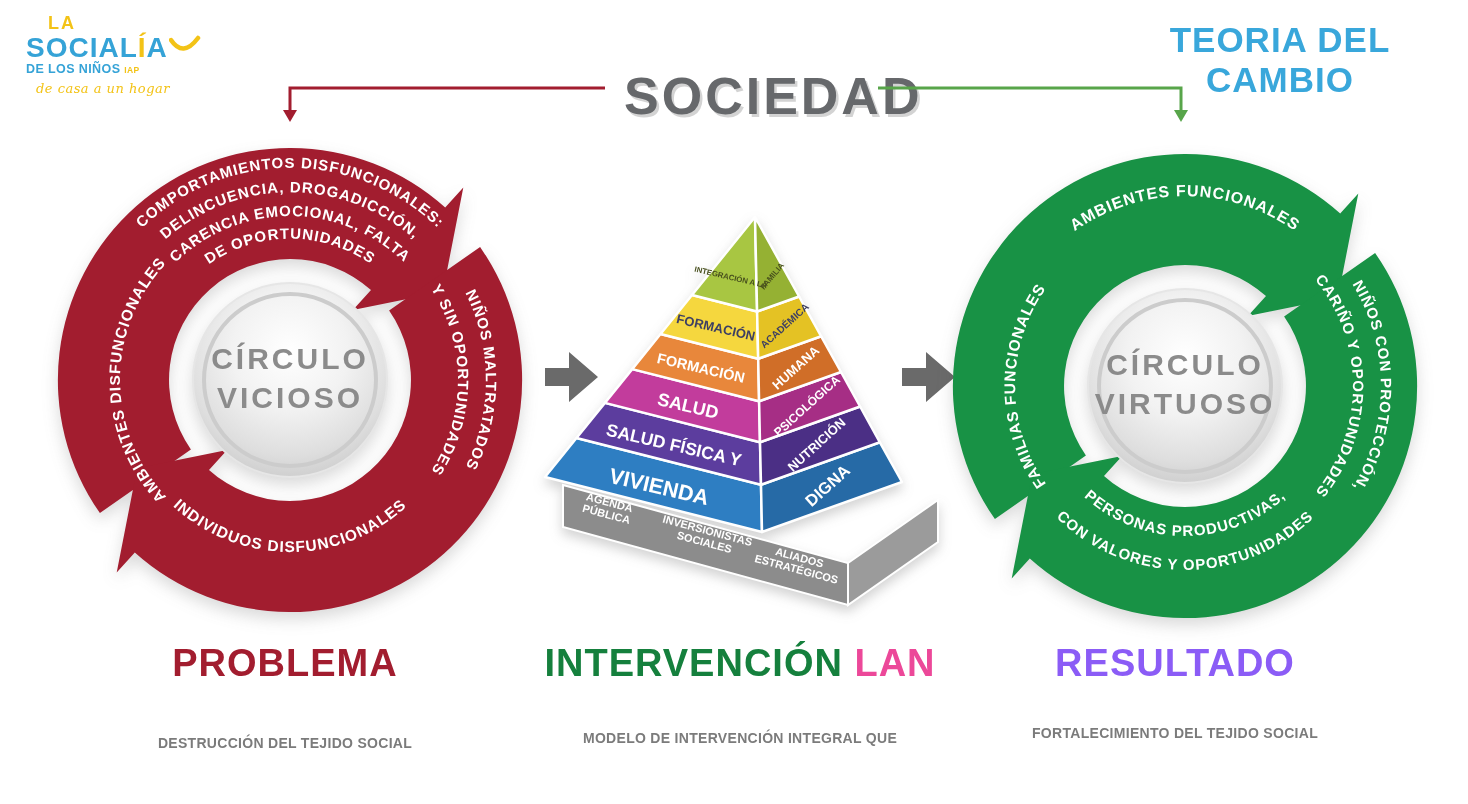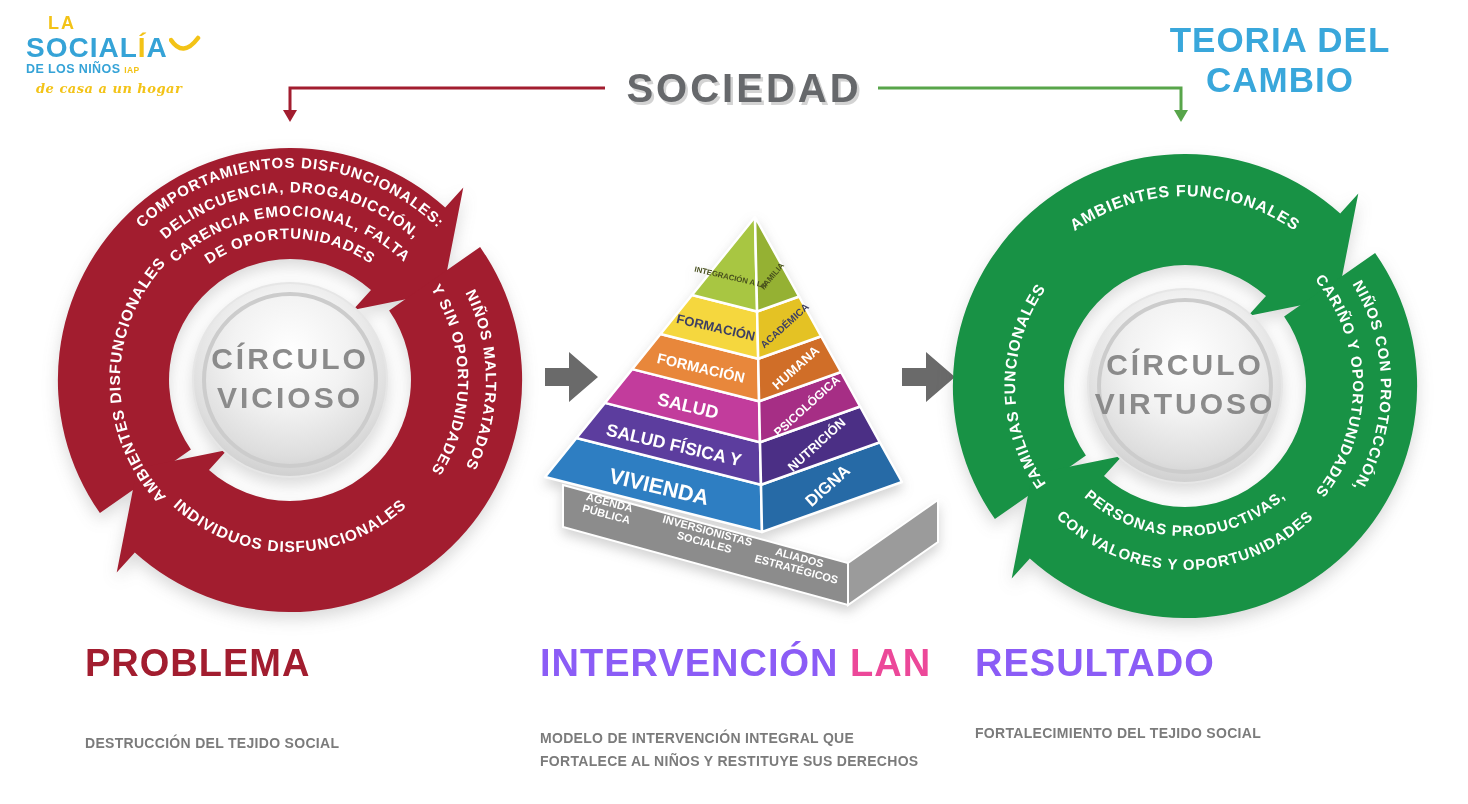--- a/index.html
+++ b/index.html
@@ -6,48 +6,48 @@
   body { font-family:"Liberation Sans", sans-serif; background:#ffffff; }
   .canvas { position:relative; width:1468px; height:804px; background:#fff; overflow:hidden; }
 
   
   .logo { position:absolute; left:26px; top:14px; width:190px; line-height:1.05; }
   .logo .row1 { margin-left:22px; font-size:18px; font-weight:bold; letter-spacing:2px; color:#F3C317; }
   .logo .row2 { font-size:28px; font-weight:bold; letter-spacing:1px; color:#35A3D7; white-space:nowrap; }
   .logo .row2 .yel { color:#F3C317; }
   .logo .row3 { font-size:12.5px; font-weight:bold; color:#35A3D7; letter-spacing:0.4px; margin-top:1px;}
   .logo .row3 .iap { font-size:8.5px; color:#F3C317; }
-  .logo .row4 { font-family:"DejaVu Serif", serif; font-style:italic; font-weight:bold;
+  .logo .row4 { font-family:"DejaVu Serif", serif; font-style:italic; font-weight:normal;
                 font-size:13px; color:#F3C317; margin-top:6px; margin-left:10px; letter-spacing:0.5px;}
   .smile { vertical-align:-2px; margin-left:1px; }
 
   
-  .sociedad { position:absolute; left:594px; top:66px; width:300px; text-align:center;
-              font-size:40px; font-weight:bold; letter-spacing:3px; color:#66686B;
+  .sociedad { position:absolute; left:624px; top:66px; width:300px; 
+              font-size:52px; font-weight:bold; letter-spacing:3px; color:#66686B;
               text-shadow:2.5px 2.5px 0 rgba(110,110,110,.30); }
   .teoria { position:absolute; left:1118px; top:20px; width:324px; text-align:center;
             font-size:35px; font-weight:bold; letter-spacing:1px; color:#39A7DB; }
 
   
   svg { position:absolute; }
   .overlay { left:0; top:0; pointer-events:none; }
   .ring-red   { left:25px;  top:115px; filter:drop-shadow(0 7px 8px rgba(80,80,80,.22)); }
   .ring-green { left:920px; top:121px; filter:drop-shadow(0 7px 8px rgba(80,80,80,.22)); }
   .pyramid    { left:535px; top:195px; filter:drop-shadow(0 6px 6px rgba(80,80,80,.25)); }
 
   svg text { font-family:"Liberation Sans", sans-serif; font-weight:bold; }
   .arcText { fill:#ffffff; letter-spacing:1px; }
   .ballText { fill:#8B8B8B; letter-spacing:3px; }
 
   
-  .fcol { position:absolute; text-align:left; }
+  .fcol { position:absolute; text-align:center; }
   .ftitle { font-size:38px; font-weight:bold; letter-spacing:1px; }
   .fsub { font-size:14px; font-weight:bold; color:#7B7B7B; letter-spacing:0.3px; line-height:23px; }
   .c1 { color:#A21D2F; }
-  .c2b { color:#8b5cf6; }
+  .c2b { color:#15803d; }
   .c2y { color:#ec4899; }
   .c3 { color:#8b5cf6; }
 </style>
 </head>
 <body>
 
 <div class="canvas">
 
   <div class="logo">
     <div class="row1">LA</div>
@@ -177,21 +177,20 @@
 
   <div class="fcol" style="left:85px; top:642px; width:400px;">
     <div class="ftitle c1">PROBLEMA</div>
     <div class="fsub" style="margin-top:47px;">DESTRUCCIÓN DEL TEJIDO SOCIAL</div>
   </div>
 
   <div class="fcol" style="left:540px; top:642px; width:400px;">
     <div class="ftitle"><span class="c2b">INTERVENCIÓN</span> <span class="c2y">LAN</span></div>
     <div class="fsub" style="margin-top:42px;">
       <div>MODELO DE INTERVENCIÓN INTEGRAL QUE</div>
-      <div>FORTALECE AL NIÑOS Y RESTITUYE SUS DERECHOS</div>
     </div>
   </div>
 
   <div class="fcol" style="left:975px; top:642px; width:400px;">
     <div class="ftitle c3">RESULTADO</div>
     <div class="fsub" style="margin-top:37px;">FORTALECIMIENTO DEL TEJIDO SOCIAL</div>
   </div>
 
 </div>
 

